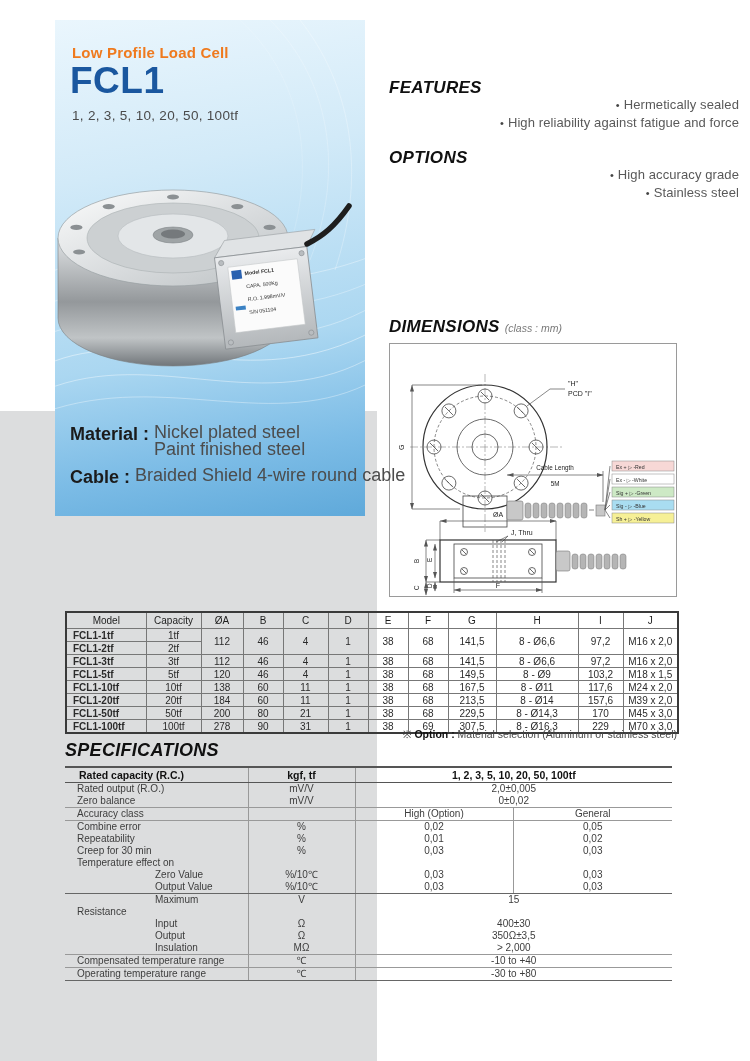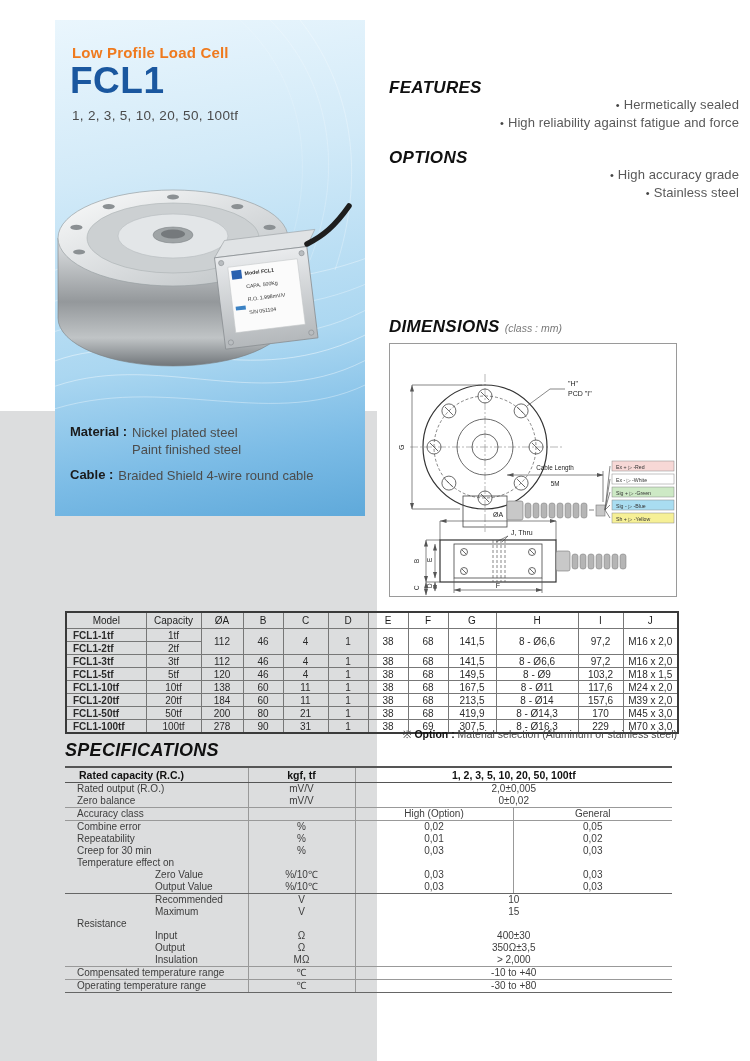--- a/index.html
+++ b/index.html
@@ -18,21 +18,21 @@
   .hero-photo{position:absolute;left:0;top:140px;width:310px;height:253px;}
 
   
   .sec-head{position:absolute;font-style:italic;font-weight:bold;font-size:17px;color:#101010;letter-spacing:.3px;}
   .bullets{position:absolute;font-size:13px;color:#595959;line-height:17px;letter-spacing:.1px;text-align:right;}
   .bullets .dot{color:#444;margin-right:4px;font-size:11px;}
   .unit-note{font-style:italic;font-weight:normal;font-size:10.5px;color:#7a7a7a;letter-spacing:0;}
   .dim-box{position:absolute;left:389px;top:343px;width:286px;height:252px;border:1px solid #9a9a9a;background:#fff;}
 
   
-  .mat-block{position:absolute;left:70px;top:424px;font-size:13px;color:#4c4c4c;}
+  .mat-block{position:absolute;left:70px;top:424px;font-size:18px;color:#4c4c4c;}
   .mat-row{display:flex;margin-bottom:9px;}
   .mat-row .lbl{font-weight:bold;color:#1b1b1b;white-space:pre;}
   .mat-row .val{margin-left:5px;line-height:17px;}
 
   
   .model-table{position:absolute;left:65px;top:611px;border-collapse:collapse;table-layout:fixed;background:transparent;}
   .model-table th,.model-table td{border:1px solid #777;font-size:10px;padding:0;text-align:center;
       color:#2b2b2b;height:12px;line-height:11px;overflow:hidden;white-space:nowrap;}
   .model-table th{height:15px;font-weight:normal;color:#1d1d1d;margin-left:12px;}
   .model-table td.mcol{text-align:left;padding-left:6px;font-weight:bold;}
@@ -413,21 +413,21 @@
       </tr>
       <tr>
         <td class="mcol">FCL1-50tf</td>
         <td>50tf</td>
         <td>200</td>
         <td>80</td>
         <td>21</td>
         <td>1</td>
         <td>38</td>
         <td>68</td>
-        <td>419,9</td>
+        <td>229,5</td>
         <td>8 - Ø14,3</td>
         <td>170</td>
         <td>M45 x 3,0</td>
       </tr>
       <tr>
         <td class="mcol">FCL1-100tf</td>
         <td>100tf</td>
         <td>278</td>
         <td>90</td>
         <td>31</td>
@@ -507,25 +507,20 @@
         <td class="c-v1">0,03</td>
         <td class="c-v2">0,03</td>
       </tr>
       <tr class="bbk">
         <td class="c-item ind">Output Value</td>
         <td class="c-unit">%/10℃</td>
         <td class="c-v1">0,03</td>
         <td class="c-v2">0,03</td>
       </tr>
       <tr>
-        <td class="c-item ind">Recommended</td>
-        <td class="c-unit">V</td>
-        <td class="c-v" colspan="2">10</td>
-      </tr>
-      <tr>
         <td class="c-item ind">Maximum</td>
         <td class="c-unit">V</td>
         <td class="c-v" colspan="2">15</td>
       </tr>
       <tr>
         <td class="c-item">Resistance</td>
         <td class="c-unit"></td>
         <td class="c-v" colspan="2"></td>
       </tr>
       <tr>

